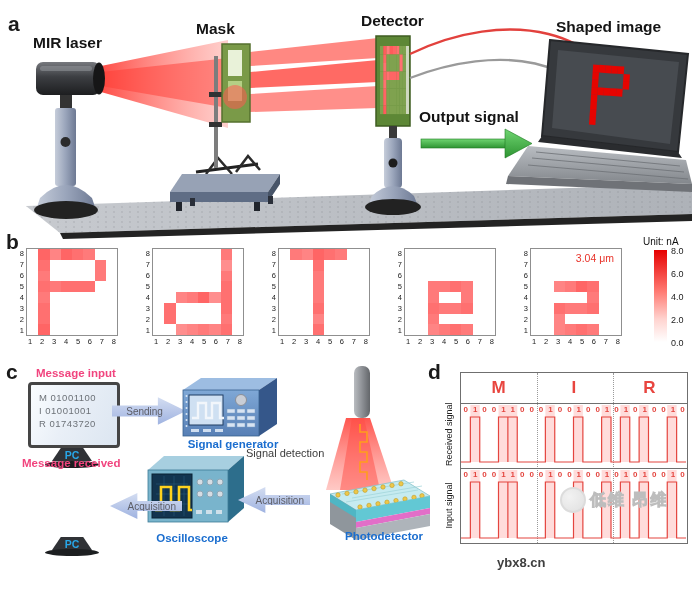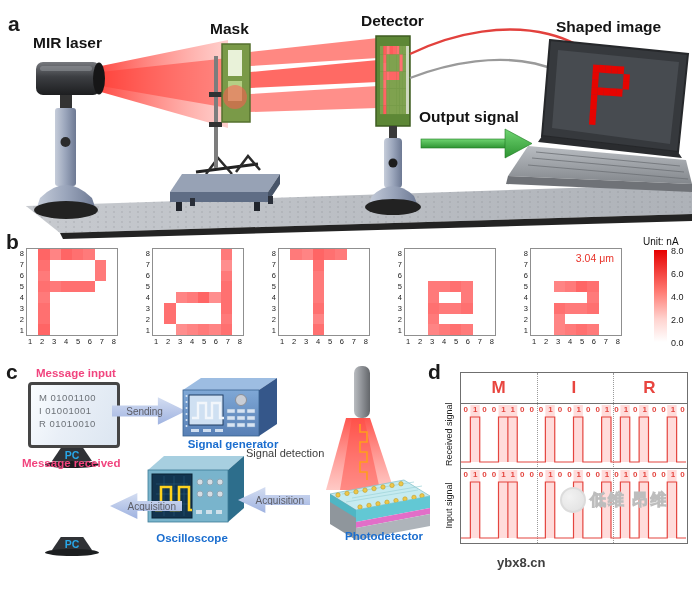--- a/index.html
+++ b/index.html
@@ -251,21 +251,21 @@
         </g>
       <polygon points="542,136 678,152 682,158 538,142" fill="#2a2c2f"></polygon>
       <polygon points="528,146 686,160 692,184 508,176" fill="url(#kbG)"></polygon>
       <path d="M536,152 L680,166 M532,158 L684,172 M528,165 L688,179" stroke="#6d7176" stroke-width="1" fill="none" opacity="0.8"></path>
       <polygon points="508,176 692,184 692,192 506,184" fill="#6f7277"></polygon>
     </g>
   </svg>
 
   <span class="abs plabel" style="left:8px;top:12px">a</span>
   <span class="abs alabel" style="left:33px;top:34px">MIR laser</span>
-  <span class="abs alabel" style="left:210px;top:20px">Mask</span>
+  <span class="abs alabel" style="left:196px;top:20px">Mask</span>
   <span class="abs alabel" style="left:361px;top:12px">Detector</span>
   <span class="abs alabel" style="left:556px;top:18px">Shaped image</span>
   <span class="abs alabel" style="left:419px;top:108px">Output signal</span>
 
   <span class="abs plabel" style="left:6px;top:230px">b</span>
   <div id="bplots">
       <div class="bplot" style="left: 14px;">
         <div class="ybox">
           <span>8</span>
           <span>7</span>
@@ -717,21 +717,21 @@
     </div>
   <div id="wavelen">3.04 μm</div>
 
   <span class="abs plabel" style="left:6px;top:360px">c</span>
 
   <span class="abs pinklabel" style="left:36px;top:367px">Message input</span>
   <div class="monitor" style="left:28px;top:382px">
     <div class="mon-lines">
       <div>M 01001100</div>
       <div>I 01001001</div>
-      <div>R 01010010</div>
+      <div>R 01743720</div>
     </div>
   </div>
   <div class="mon-neck" style="left:52px;top:448px">
     <span class="pc">PC</span>
   </div>
   <div class="mon-base" style="left:45px;top:461px"></div>
 
   <div class="arrow arrow-r" style="left:112px;top:396px;width:74px;height:30px">
     <span class="graylabel">Sending</span>
   </div>

